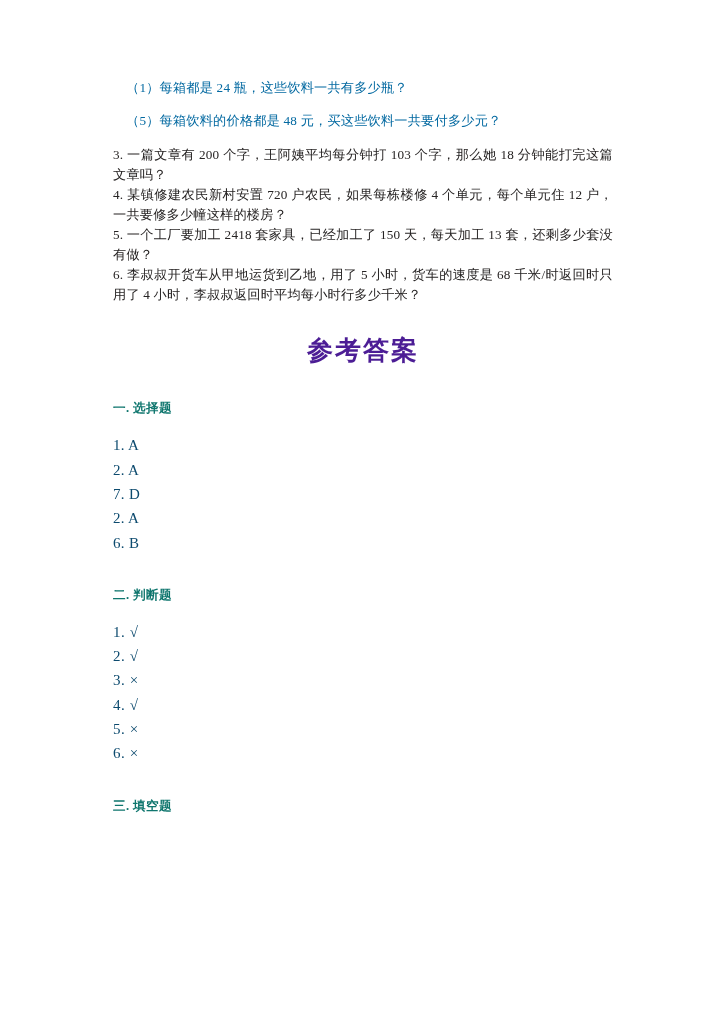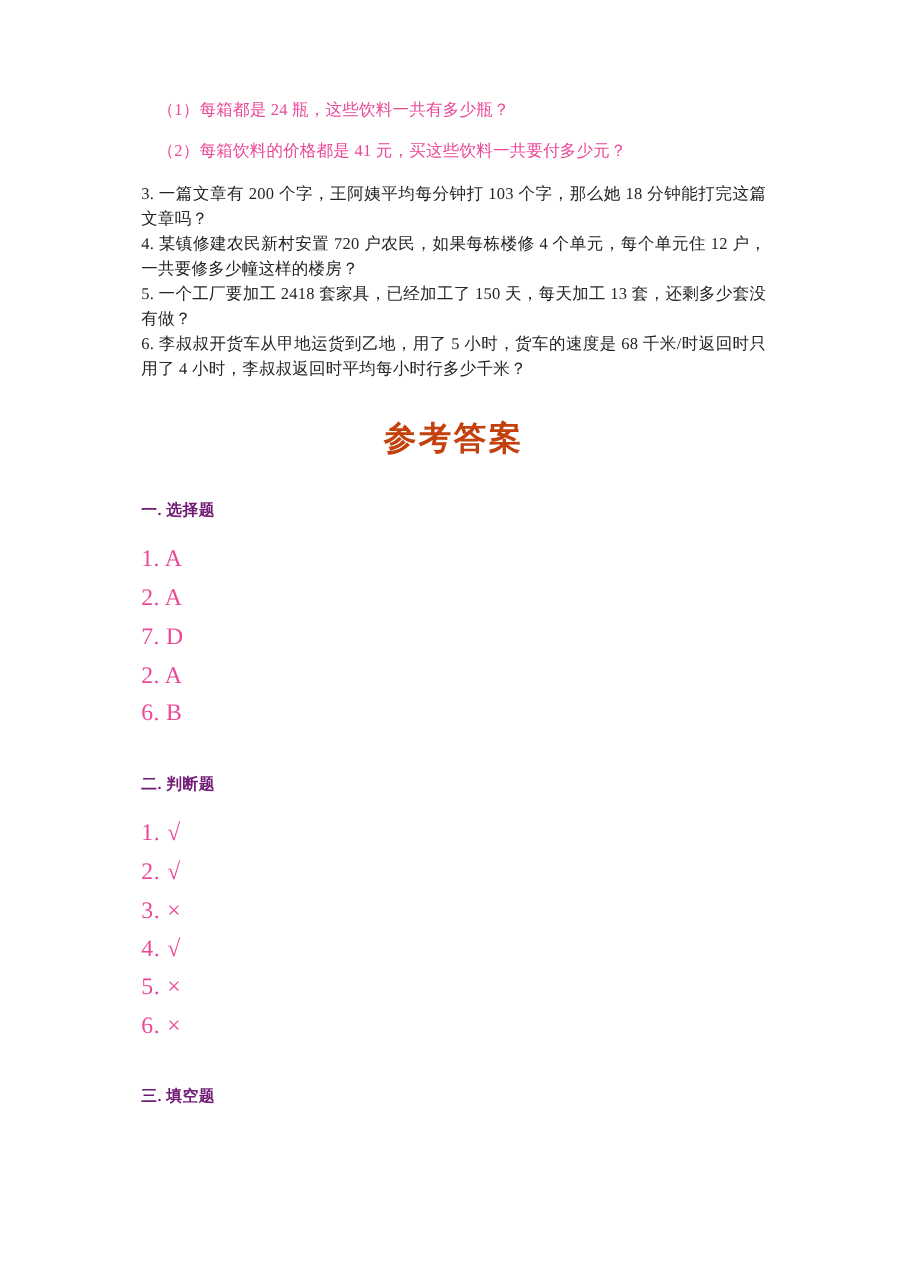--- a/index.html
+++ b/index.html
@@ -28,21 +28,21 @@
     position: absolute;
     left: 113px;
     top: 78px;
     width: 500px;
   }
 
   
   .sub-problem {
     font-size: 13.2px;
     line-height: 1.55;
-    color: #ec4899;
+    color: #0369a1;
     text-indent: 13px;
     margin: 0 0 13px 0;
     text-align: justify;
     letter-spacing: 0.2px;
   }
 
   
   .problem {
     font-size: 13.2px;
     line-height: 1.52;
@@ -52,61 +52,61 @@
     letter-spacing: 0.2px;
   }
   .problem-list {
   }
 
   
   .answer-title {
     text-align: center;
     font-size: 26px;
     font-weight: bold;
-    color: #c2410c;
+    color: #4c1d95;
     margin: 28px 0 0 0;
     letter-spacing: 2px;
     font-family: "Liberation Serif", "DejaVu Serif", serif;
   }
 
   
   .section-heading {
     font-size: 12.6px;
     font-weight: bold;
-    color: #701a75;
+    color: #0f766e;
     margin: 32px 0 0 0;
     letter-spacing: 0.4px;
   }
 
   
   .answer-list {
     margin: 16px 0 0 0;
     padding: 0;
     list-style: none;
   }
   .answer-list li {
-    font-size: 19px;
+    font-size: 15px;
     line-height: 1.62;
-    color: #ec4899;
+    color: #0c4a6e;
     margin: 0;
     letter-spacing: 0.3px;
   }
   .answer-list.tf li {
     letter-spacing: 0.6px;
   }
 </style>
 </head>
 <body>
 
 <div class="page">
   <div class="content">
 
     <div>
       <p class="sub-problem">（1）每箱都是 24 瓶，这些饮料一共有多少瓶？</p>
-      <p class="sub-problem">（2）每箱饮料的价格都是 41 元，买这些饮料一共要付多少元？</p>
+      <p class="sub-problem">（5）每箱饮料的价格都是 48 元，买这些饮料一共要付多少元？</p>
     </div>
 
     <div class="problem-list">
       <p class="problem">3. 一篇文章有 200 个字，王阿姨平均每分钟打 103 个字，那么她 18 分钟能打完这篇文章吗？</p>
       <p class="problem">4. 某镇修建农民新村安置 720 户农民，如果每栋楼修 4 个单元，每个单元住 12 户，一共要修多少幢这样的楼房？</p>
       <p class="problem">5. 一个工厂要加工 2418 套家具，已经加工了 150 天，每天加工 13 套，还剩多少套没有做？</p>
       <p class="problem">6. 李叔叔开货车从甲地运货到乙地，用了 5 小时，货车的速度是 68 千米/时返回时只用了 4 小时，李叔叔返回时平均每小时行多少千米？</p>
     </div>
 
     <h1 class="answer-title">参考答案</h1>

